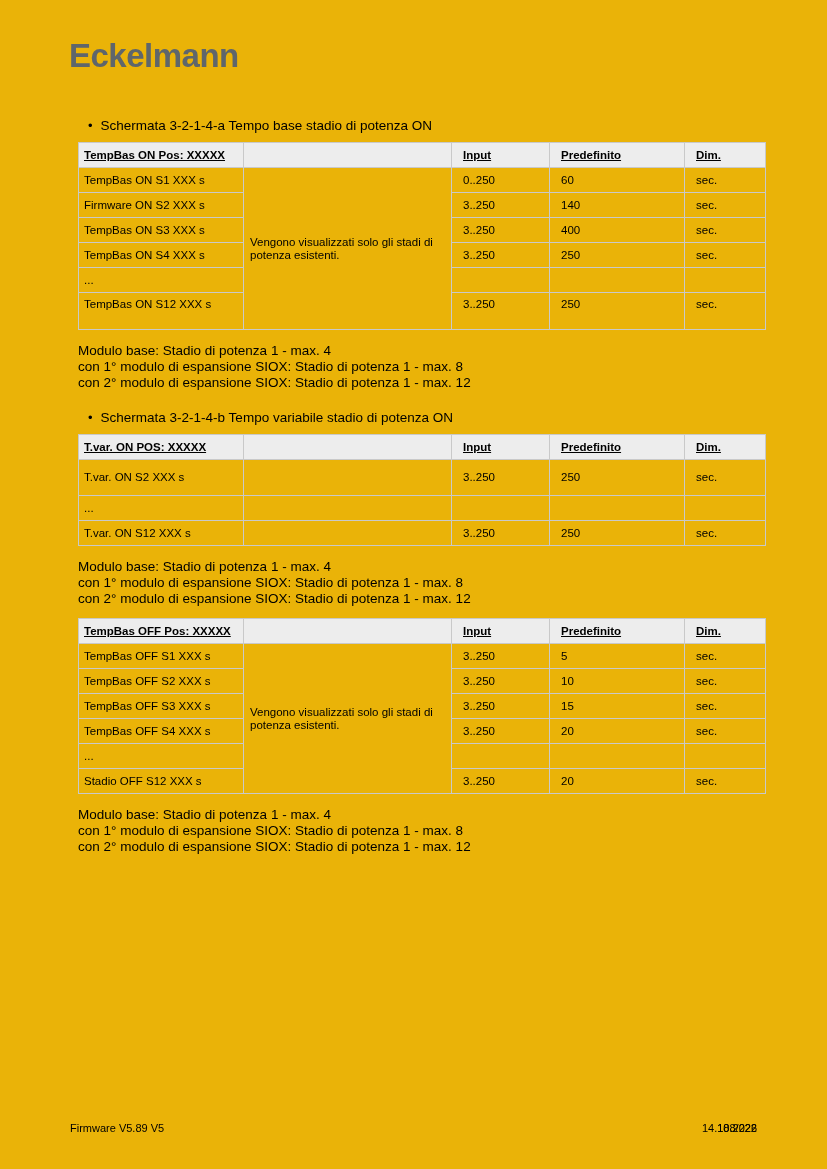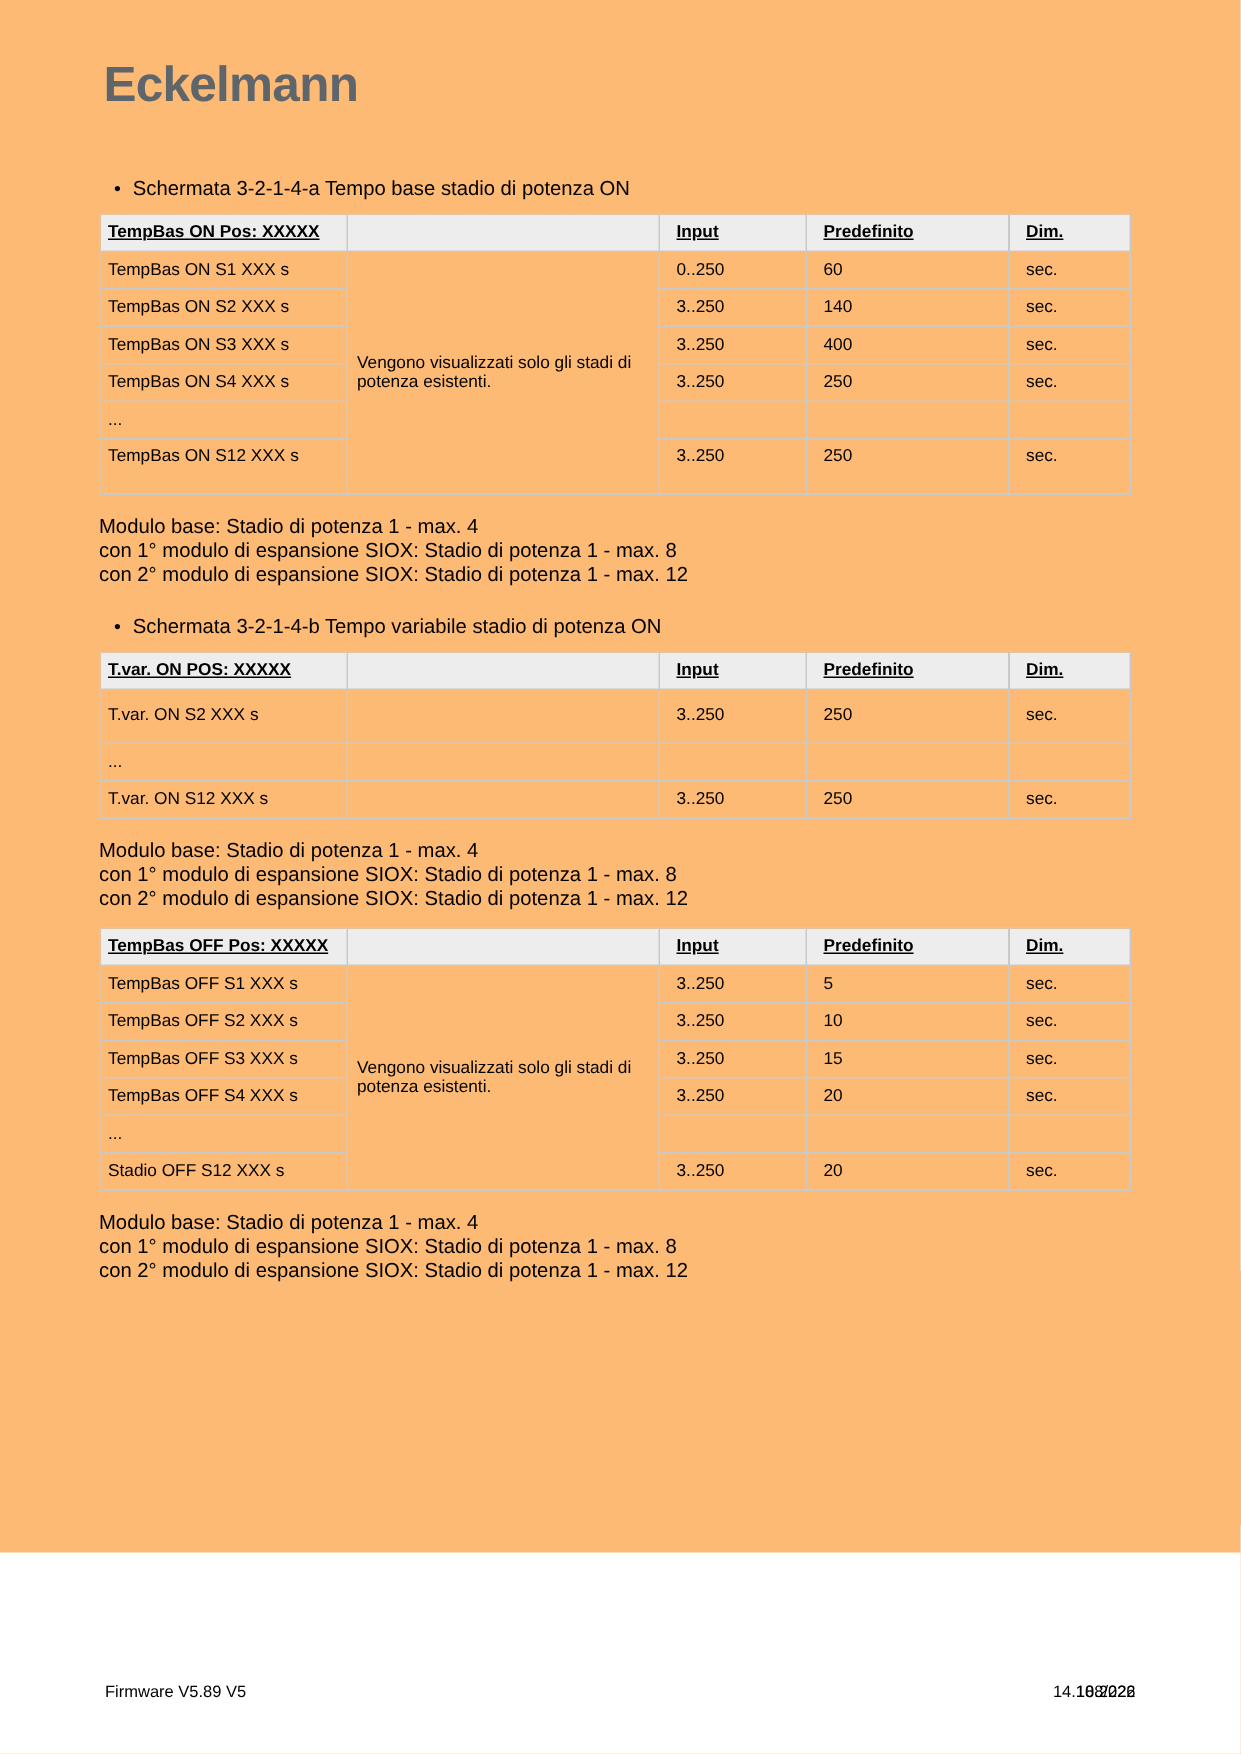--- a/index.html
+++ b/index.html
@@ -4,29 +4,29 @@
 <style>
   * { margin:0; padding:0; box-sizing:border-box; }
   html, body { background:#ffffff; }
   body {
     width:827px; height:1169px;
     font-family:"Liberation Sans", sans-serif;
     color:#000000;
     position:relative;
     overflow:hidden;
   }
-  .page { position:absolute; left:0; top:0; width:827px; height:1035px; background:#fdba74; }
+  .page { position:absolute; left:0; top:0; width:827px; height:1169px; background:#eab308; }
 
   .logo {
     position:absolute; left:69px; top:39px;
     font-size:33px; font-weight:bold; letter-spacing:-0.5px;
     color:#5f666b; line-height:1;
   }
 
-  .content { position:absolute; left:66px; top:0; width:687px; }
+  .content { position:absolute; left:78px; top:0; width:687px; }
 
   .sec-heading {
     font-size:13.5px; line-height:14px; color:#000;
     padding-left:10px;
   }
   .section-0 .sec-heading { margin-top:119px; }
   .section-1 .sec-heading, .section-2 .sec-heading { margin-top:20px; }
   .bullet { display:inline-block; margin-right:8px; font-size:13px; vertical-align:top; }
 
   table.ptable {
@@ -86,21 +86,21 @@
           </thead>
           <tbody>
             <tr>
               <td class="c-param">TempBas ON S1 XXX s</td>
               <td class="c-note" rowspan="6"><span class="note-span">Vengono visualizzati solo gli stadi di potenza esistenti.</span></td>
               <td>0..250</td>
               <td>60</td>
               <td>sec.</td>
             </tr>
             <tr>
-              <td class="c-param">TempBas ON S2 XXX s</td>
+              <td class="c-param">Firmware ON S2 XXX s</td>
               <td>3..250</td>
               <td>140</td>
               <td>sec.</td>
             </tr>
             <tr>
               <td class="c-param">TempBas ON S3 XXX s</td>
               <td>3..250</td>
               <td>400</td>
               <td>sec.</td>
             </tr>

